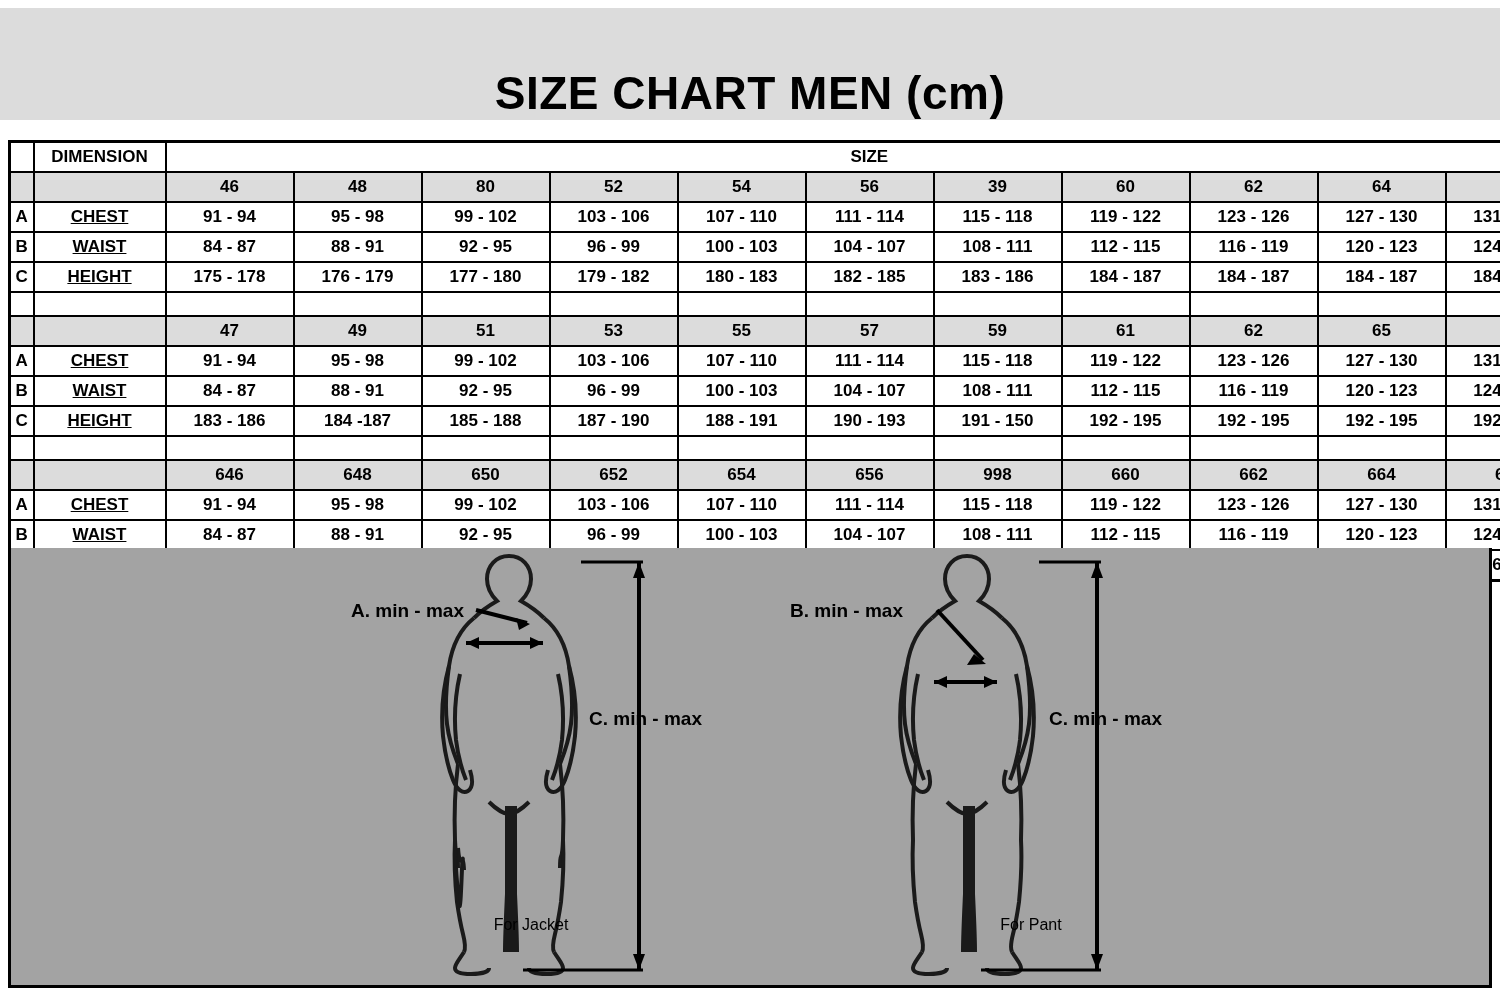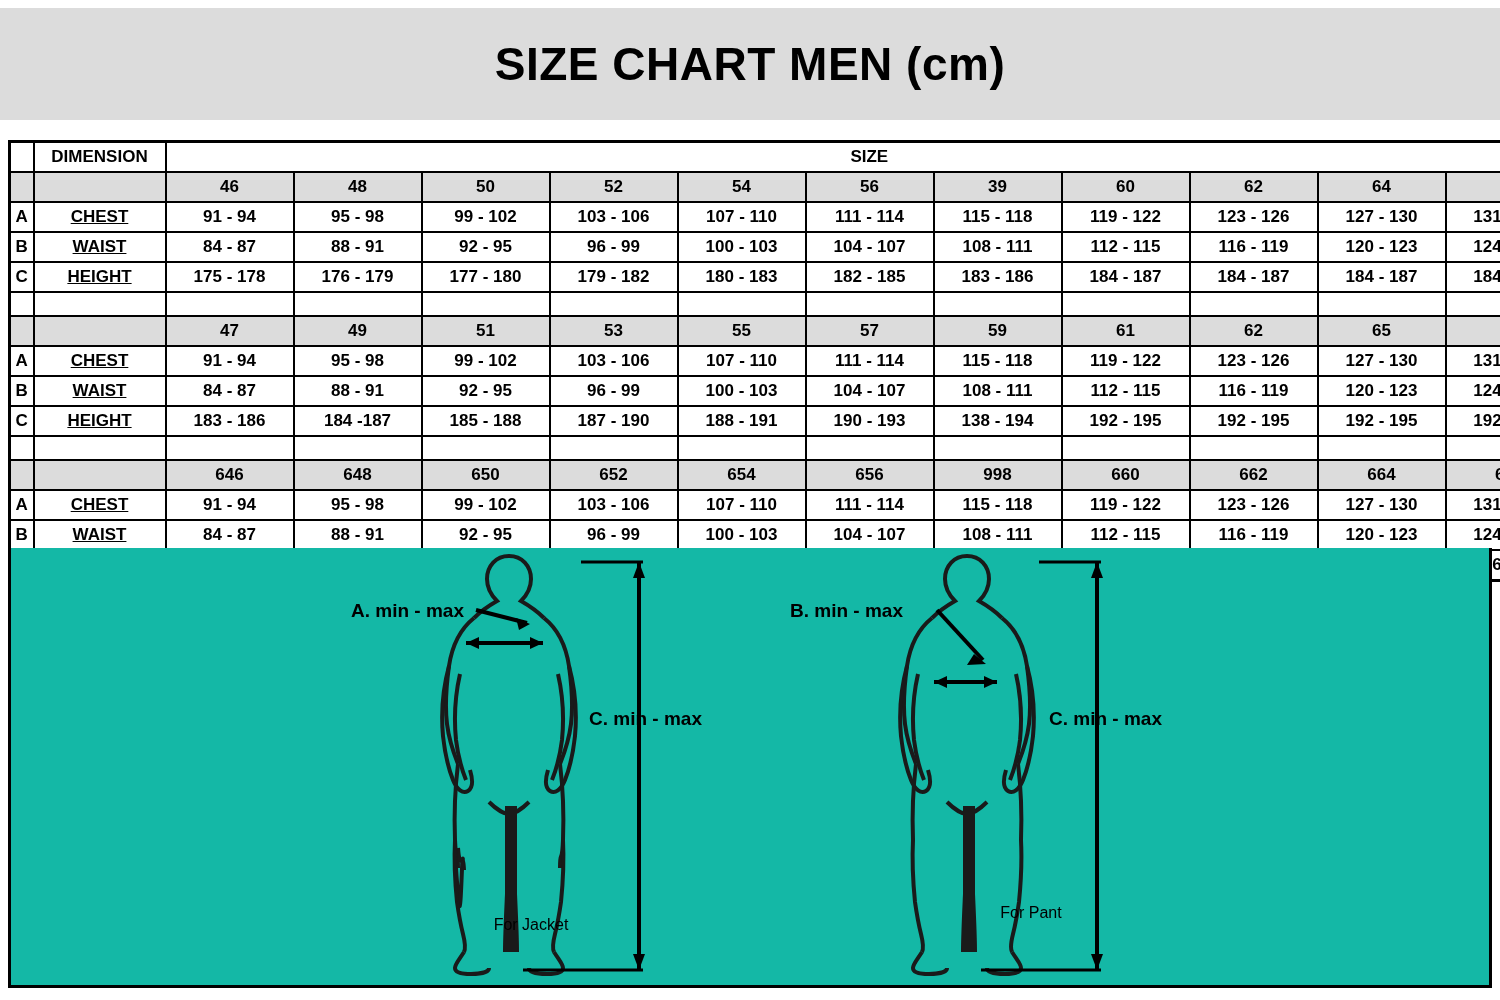--- a/index.html
+++ b/index.html
@@ -23,21 +23,21 @@
 
   
   .title-band {
     position: absolute;
     left: 0;
     top: 8px;
     width: 1500px;
     height: 112px;
     background: #dcdcdc;
     display: flex;
-    align-items: center;
+    align-items: flex-end;
     justify-content: center;
   }
   .title-text {
     font-size: 46px;
     font-weight: bold;
     letter-spacing: 0.5px;
     color: #000000;
   }
 
   
@@ -103,36 +103,36 @@
 
   
   .figures {
     position: absolute;
     left: 8px;
     top: 548px;
     width: 1484px;
     height: 440px;
     border: 3px solid #000000;
     border-top: none;
-    background: #14b8a6;
+    background: #a3a3a3;
     box-sizing: border-box;
   }
   .fig-svg {
     position: absolute;
     left: 0;
     top: 0;
   }
   .fig-caption {
     position: absolute;
     font-size: 16px;
     font-weight: normal;
     text-align: center;
   }
   .cap-jacket { left: 420px; top: 368px; width: 200px; }
-  .cap-pant   { left: 920px; top: 356px; width: 200px; }
+  .cap-pant   { left: 920px; top: 368px; width: 200px; }
 
   .fig-label {
     position: absolute;
     font-size: 19px;
     font-weight: bold;
     white-space: nowrap;
   }
   .lbl-a { left: 340px; top: 52px; }
   .lbl-c1 { left: 578px; top: 160px; }
   .lbl-b { left: 779px; top: 52px; }
@@ -170,21 +170,21 @@
           <td class="blank"></td>
           <td class="dim-header">DIMENSION</td>
           <td class="size-header" colspan="11">SIZE</td>
         </tr>
 
         <tr class="group-row">
           <td class="blank"></td>
           <td class="group-header"></td>
           <td class="group-header">46</td>
           <td class="group-header">48</td>
-          <td class="group-header">50</td>
+          <td class="group-header">80</td>
           <td class="group-header">52</td>
           <td class="group-header">54</td>
           <td class="group-header">56</td>
           <td class="group-header">39</td>
           <td class="group-header">60</td>
           <td class="group-header">62</td>
           <td class="group-header">64</td>
           <td class="group-header">66</td>
         </tr>
         <tr>
@@ -296,21 +296,21 @@
         </tr>
         <tr>
           <td class="letter-cell">C</td>
           <td class="dim-cell">HEIGHT</td>
           <td>183 - 186</td>
           <td>184 -187</td>
           <td>185 - 188</td>
           <td>187 - 190</td>
           <td>188 - 191</td>
           <td>190 - 193</td>
-          <td>138 - 194</td>
+          <td>191 - 150</td>
           <td>192 - 195</td>
           <td>192 - 195</td>
           <td>192 - 195</td>
           <td>192 - 195</td>
         </tr>
 
         <tr class="spacer-row">
           <td class="blank"></td>
           <td class="blank"></td>
           <td class="blank"></td>

